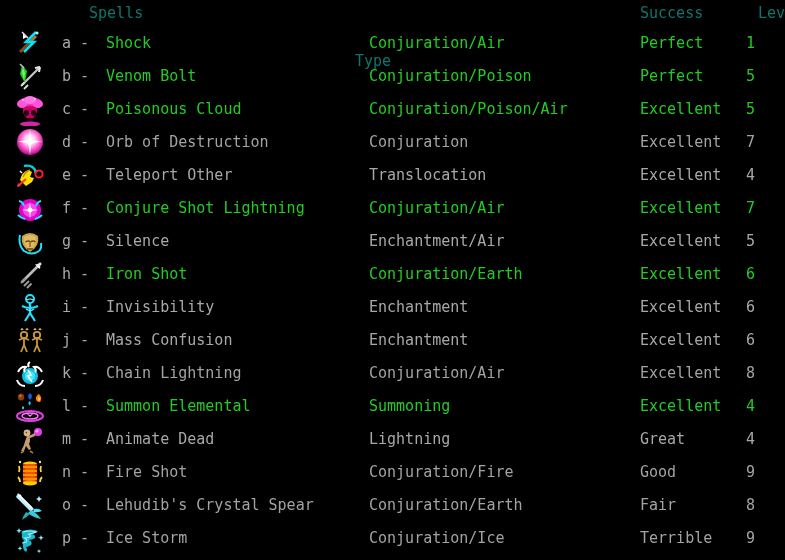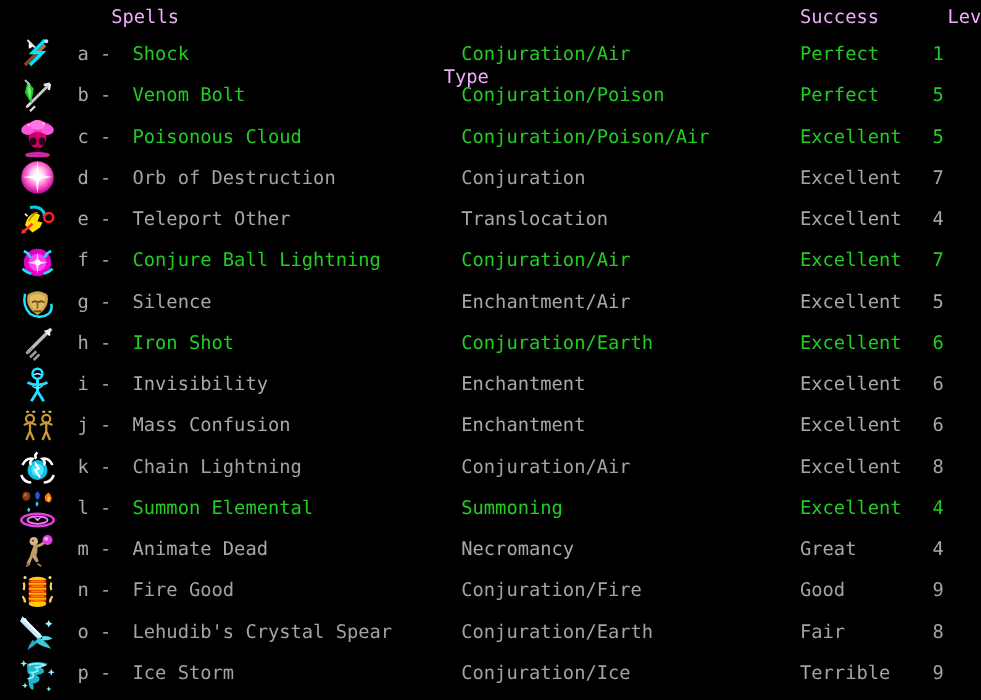--- a/index.html
+++ b/index.html
@@ -54,21 +54,21 @@
     width: 785px;
     height: 27px;
     line-height: 27px;
     white-space: pre;
   }
   #header .cell { line-height: 27px; }
   .h-spells  { left: 89px;  }
   .h-type    { left: 355px; margin-top: 48px; }
   .h-success { left: 640px; }
   .h-level   { left: 718px; margin-left: 40px; }
-  .hdr { color: #f0abfc; }
+  .hdr { color: #0f766e; }
 
   
   .col-lightgrey { color: #a8a8a8; }
   .col-green     { color: #22cc22; }
   .col-magenta   { color: #a3a3a3; }
 
   
   .tile {
     position: relative;
     display: block;
@@ -153,21 +153,21 @@
       <div class="row" style="top: 192px;"><span class="cell c-icon"><span class="tile">
     <svg viewBox="0 0 32 32">
       <circle cx="16" cy="17" r="11" fill="#e000c8"></circle>
       <circle cx="16" cy="17" r="7" fill="#ff44ee"></circle>
       <path d="M16 9 L17 16 L24 17 L17 18.5 L16 26 L14.8 18.5 L8 17 L14.8 16 Z" fill="#ffd9ff"></path>
       <path d="M5 8 q4 1 5 5" stroke="#22e0ff" stroke-width="2" fill="none"></path>
       <path d="M27 8 q-4 1 -5 5" stroke="#22e0ff" stroke-width="2" fill="none"></path>
       <path d="M4 22 q3 3 7 4" stroke="#22e0ff" stroke-width="2" fill="none"></path>
       <path d="M28 22 q-3 3 -7 4" stroke="#22e0ff" stroke-width="2" fill="none"></path>
       <circle cx="16" cy="17" r="2.4" fill="#ffffff"></circle>
-    </svg></span></span><span class="cell c-letter col-lightgrey">f</span><span class="cell c-dash col-lightgrey">-</span><span class="cell c-name col-green">Conjure Ball Lightning</span><span class="cell c-type col-green">Conjuration/Air</span><span class="cell c-succ col-green">Excellent</span><span class="cell c-level col-green">7</span></div>
+    </svg></span></span><span class="cell c-letter col-lightgrey">f</span><span class="cell c-dash col-lightgrey">-</span><span class="cell c-name col-green">Conjure Shot Lightning</span><span class="cell c-type col-green">Conjuration/Air</span><span class="cell c-succ col-green">Excellent</span><span class="cell c-level col-green">7</span></div>
       <div class="row" style="top: 225px;"><span class="cell c-icon"><span class="tile">
     <svg viewBox="0 0 32 32">
       <path d="M8 10 q8 -6 16 0 q2 10 -8 16 q-10 -6 -8 -16 Z" fill="#c9a24a"></path>
       <path d="M10 11 q6 -4 12 0 q1.6 8 -6 13 q-7.6 -5 -6 -13 Z" fill="#e0bb63"></path>
       <path d="M11.5 16 q2.5 -2 5 0" stroke="#6b4e13" stroke-width="1.6" fill="none"></path>
       <path d="M16.5 16 q2.5 -2 5 0" stroke="#6b4e13" stroke-width="1.6" fill="none"></path>
       <path d="M16 15 v6" stroke="#8a6718" stroke-width="1.4"></path>
       <path d="M13 23 h6" stroke="#6b4e13" stroke-width="1.6"></path>
       <path d="M6 9 q-2 10 4 16 q8 5 15 0" stroke="#22e0ff" stroke-width="2" fill="none"></path>
       <path d="M25 25 q3 -3 2 -8" stroke="#22e0ff" stroke-width="2" fill="none"></path>
@@ -223,35 +223,35 @@
     </svg></span></span><span class="cell c-letter col-lightgrey">l</span><span class="cell c-dash col-lightgrey">-</span><span class="cell c-name col-green">Summon Elemental</span><span class="cell c-type col-green">Summoning</span><span class="cell c-succ col-green">Excellent</span><span class="cell c-level col-green">4</span></div>
       <div class="row" style="top: 423px;"><span class="cell c-icon"><span class="tile">
     <svg viewBox="0 0 32 32">
       <circle cx="13" cy="9" r="3.4" fill="#d7b48a"></circle>
       <path d="M13 12 q-2 5 -3 9 l-3 6 l3 0 l2 -5 l3 4 l2 -1 l-2 -5 q2 -4 0 -8 Z" fill="#c49b6c"></path>
       <path d="M15 13 q5 -1 7 -4" stroke="#c49b6c" stroke-width="2.4" fill="none"></path>
       <circle cx="24" cy="8" r="4" fill="#e040e0"></circle>
       <circle cx="23" cy="7" r="1.6" fill="#ff99ff"></circle>
       <path d="M10 27 l-3 2 M16 27 l3 2" stroke="#a07a50" stroke-width="1.6"></path>
       <circle cx="12.3" cy="8.6" r="0.8" fill="#5c3b1a"></circle>
-    </svg></span></span><span class="cell c-letter col-lightgrey">m</span><span class="cell c-dash col-lightgrey">-</span><span class="cell c-name col-lightgrey">Animate Dead</span><span class="cell c-type col-lightgrey">Necromancy</span><span class="cell c-succ col-lightgrey">Great</span><span class="cell c-level col-lightgrey">4</span></div>
+    </svg></span></span><span class="cell c-letter col-lightgrey">m</span><span class="cell c-dash col-lightgrey">-</span><span class="cell c-name col-lightgrey">Animate Dead</span><span class="cell c-type col-lightgrey">Lightning</span><span class="cell c-succ col-lightgrey">Great</span><span class="cell c-level col-lightgrey">4</span></div>
       <div class="row" style="top: 456px;"><span class="cell c-icon"><span class="tile">
     <svg viewBox="0 0 32 32">
       <ellipse cx="16" cy="7" rx="7" ry="2.6" fill="#ffcc00"></ellipse>
       <rect x="9" y="7" width="14" height="19" fill="#e03000"></rect>
       <ellipse cx="16" cy="26" rx="7" ry="2.6" fill="#ffcc00"></ellipse>
       <path d="M9 10 h14 M9 14 h14 M9 18 h14 M9 22 h14" stroke="#ffb300" stroke-width="1.6"></path>
       <path d="M11 8 h10 M11 12 h10 M11 16 h10 M11 20 h10 M11 24 h10" stroke="#ff7a00" stroke-width="1.1"></path>
       <path d="M5 9 q1 3 0 6" stroke="#ffd24a" stroke-width="1.8" fill="none"></path>
       <path d="M27 9 q-1 3 0 6" stroke="#ffd24a" stroke-width="1.8" fill="none"></path>
       <path d="M4 20 q2 2 2 5" stroke="#ffd24a" stroke-width="1.8" fill="none"></path>
       <path d="M28 20 q-2 2 -2 5" stroke="#ffd24a" stroke-width="1.8" fill="none"></path>
       <circle cx="6" cy="5" r="1.2" fill="#ffe680"></circle>
       <circle cx="26" cy="5" r="1.2" fill="#ffe680"></circle>
-    </svg></span></span><span class="cell c-letter col-lightgrey">n</span><span class="cell c-dash col-lightgrey">-</span><span class="cell c-name col-magenta">Fire Good</span><span class="cell c-type col-magenta">Conjuration/Fire</span><span class="cell c-succ col-magenta">Good</span><span class="cell c-level col-magenta">9</span></div>
+    </svg></span></span><span class="cell c-letter col-lightgrey">n</span><span class="cell c-dash col-lightgrey">-</span><span class="cell c-name col-magenta">Fire Shot</span><span class="cell c-type col-magenta">Conjuration/Fire</span><span class="cell c-succ col-magenta">Good</span><span class="cell c-level col-magenta">9</span></div>
       <div class="row" style="top: 489px;"><span class="cell c-icon"><span class="tile">
     <svg viewBox="0 0 32 32">
       <path d="M4 3 L20 19 L17 22 L2 7 Z" fill="#bfefff"></path>
       <path d="M5 5 L18 18" stroke="#ffffff" stroke-width="1.6"></path>
       <path d="M17 20 q6 3 10 9 q-9 -2 -13 -6 Z" fill="#39c8d8"></path>
       <path d="M12 22 q-3 4 -4 8 q5 -3 8 -6 Z" fill="#2aa8bb"></path>
       <path d="M20 19 q5 -1 8 2 q-5 2 -9 1 Z" fill="#55dfef"></path>
       <circle cx="6" cy="6" r="1.4" fill="#ffffff"></circle>
       <path d="M25 6 l1 2 l2 1 l-2 1 l-1 2 l-1 -2 l-2 -1 l2 -1 Z" fill="#aef3ff"></path>
     </svg></span></span><span class="cell c-letter col-lightgrey">o</span><span class="cell c-dash col-lightgrey">-</span><span class="cell c-name col-magenta">Lehudib's Crystal Spear</span><span class="cell c-type col-magenta">Conjuration/Earth</span><span class="cell c-succ col-magenta">Fair</span><span class="cell c-level col-magenta">8</span></div>

